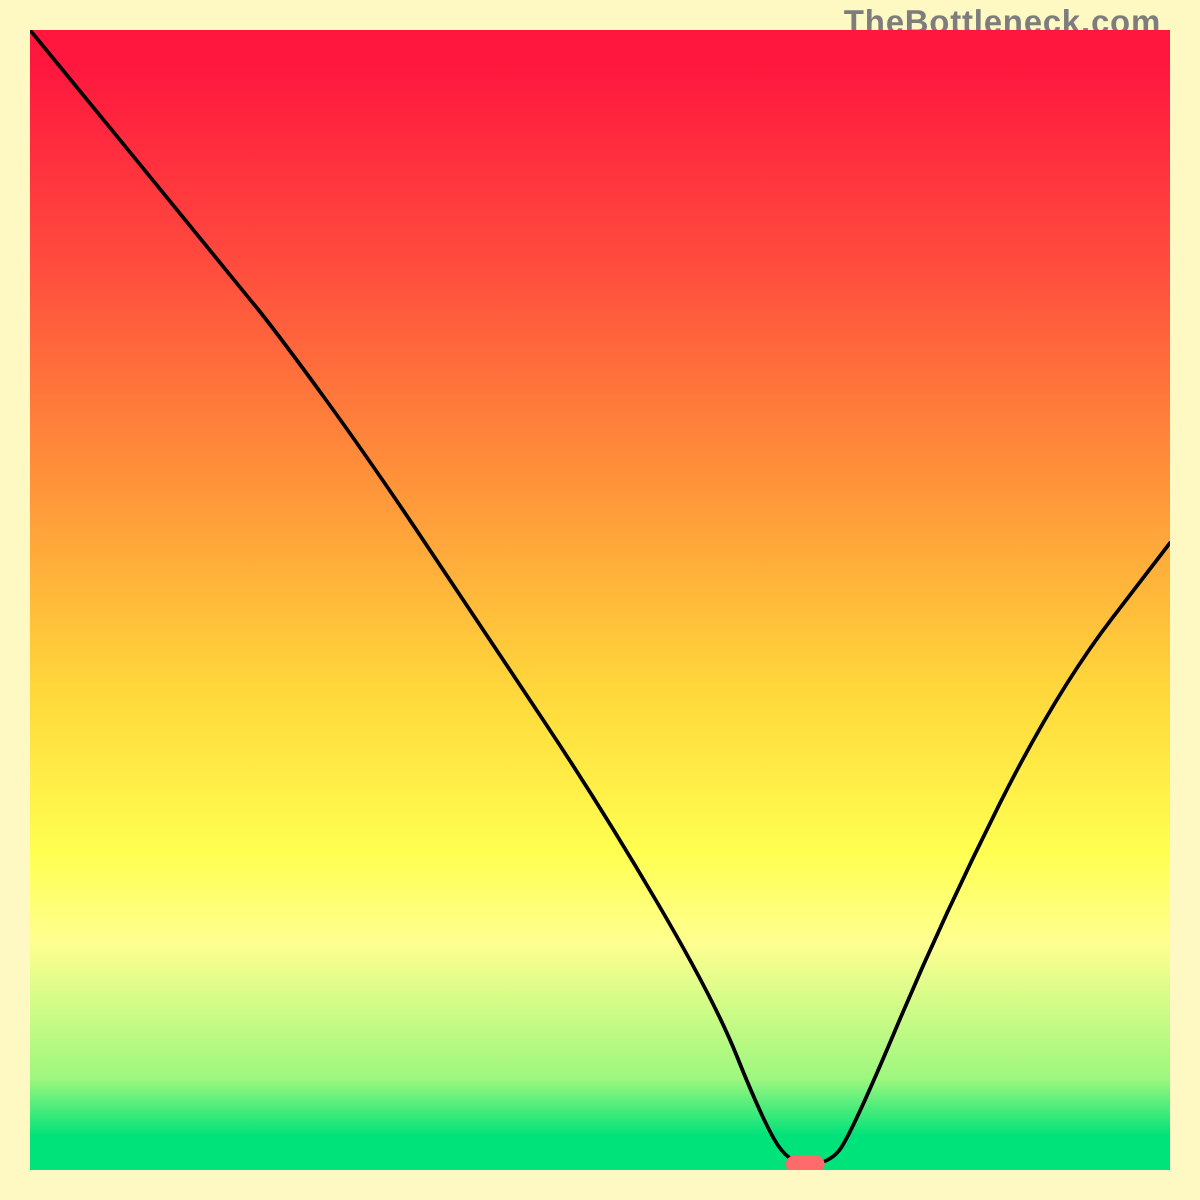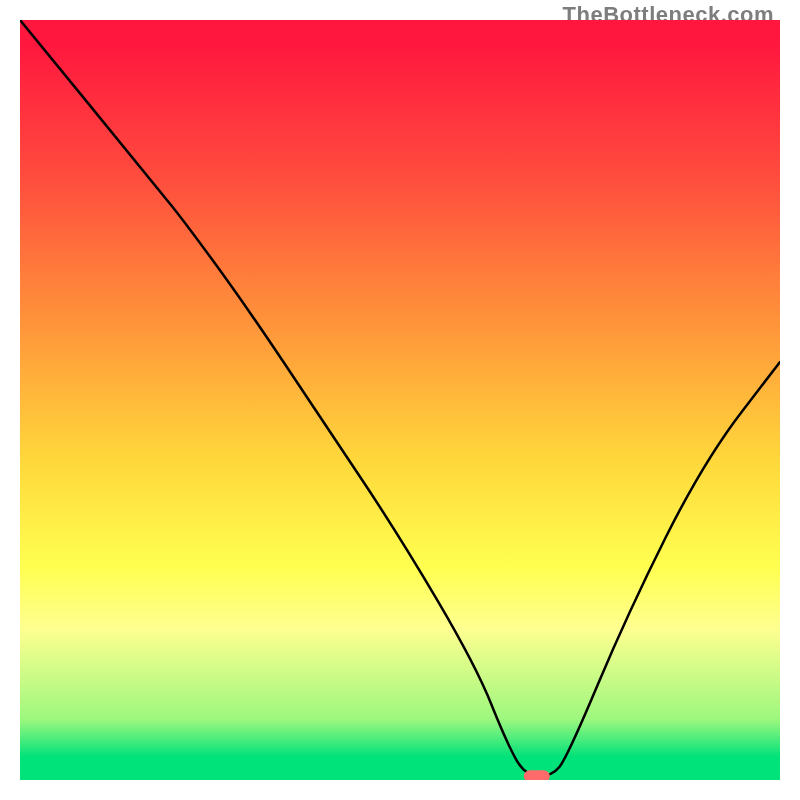--- a/index.html
+++ b/index.html
@@ -7,21 +7,21 @@
     padding: 0;
     width: 800px;
     height: 800px;
     background: #000;
     overflow: hidden;
   }
   .frame {
     position: relative;
     width: 800px;
     height: 800px;
-    background: #ffffff;
+    background: #fef9c3;
   }
   .plot-area {
     position: absolute;
     left: 20px;
     top: 20px;
     width: 760px;
     height: 760px;
     background: linear-gradient(
       to bottom,
       #ff173e 0%,

